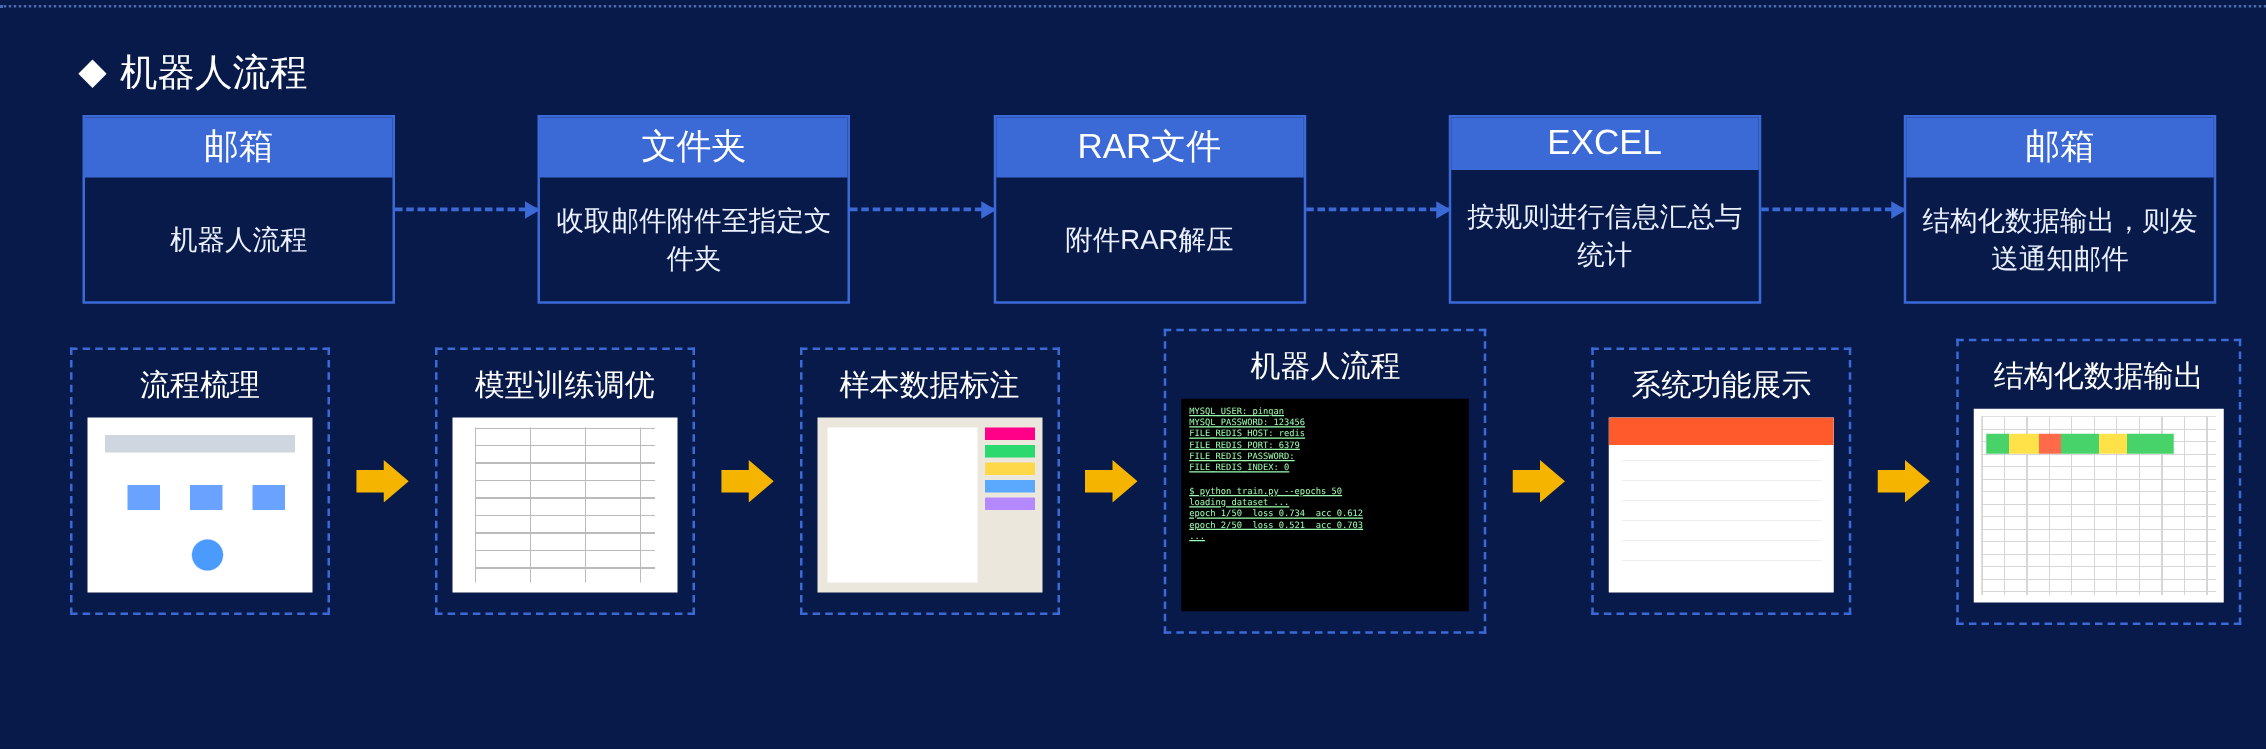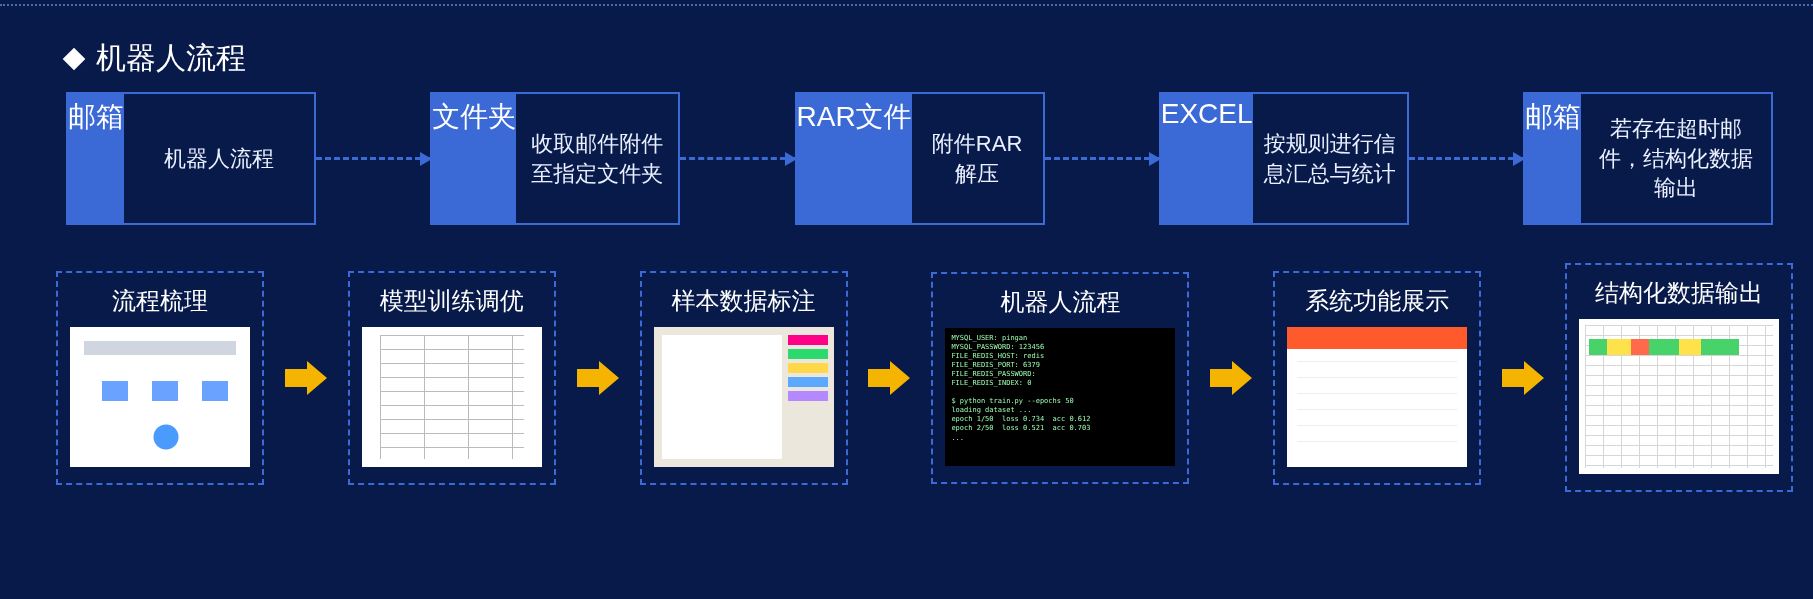--- a/index.html
+++ b/index.html
@@ -39,21 +39,21 @@
     top: 92px;
     left: 66px;
     right: 40px;
     display: flex;
     align-items: stretch;
     gap: 0;
   }
   .step {
     border: 2px solid #3b6ad6;
     display: flex;
-    flex-direction: row;
+    flex-direction: column;
     width: 250px;
     flex-shrink: 0;
   }
   .step-header {
     background: #3b6ad6;
     text-align: center;
     font-size: 28px;
     font-weight: 500;
     padding: 4px 0 6px;
     color: #fff;
@@ -117,21 +117,21 @@
     color: #fff;
     white-space: nowrap;
   }
   .thumb {
     width: 180px;
     height: 140px;
     background: #f4f4f4;
     position: relative;
     overflow: hidden;
   }
-  .card.wide .thumb { width: 230px; height: 138px; }
+  .card.wide .thumb { width: 230px; height: 170px; text-decoration: underline; }
   .card.tall .thumb { width: 200px; height: 155px; }
 
   .yarrow {
     flex: 1;
     display: flex;
     align-items: center;
     justify-content: center;
     min-width: 26px;
     padding: 0 4px;
   }
@@ -229,21 +229,21 @@
   <div class="step">
     <div class="step-header">EXCEL</div>
     <div class="step-body">按规则进行信息汇总与统计</div>
   </div>
   <div class="connector">
       <div class="dash-arrow"></div>
     </div>
 
   <div class="step">
     <div class="step-header">邮箱</div>
-    <div class="step-body">若存在超时邮件，结构化数据输出</div>
+    <div class="step-body">结构化数据输出，则发送通知邮件</div>
   </div>
 </div>
 
 <div class="card-row">
 
   <div class="card">
     <div class="card-title">流程梳理</div>
     <div class="thumb flowchart"></div>
   </div>
   <div class="yarrow">

